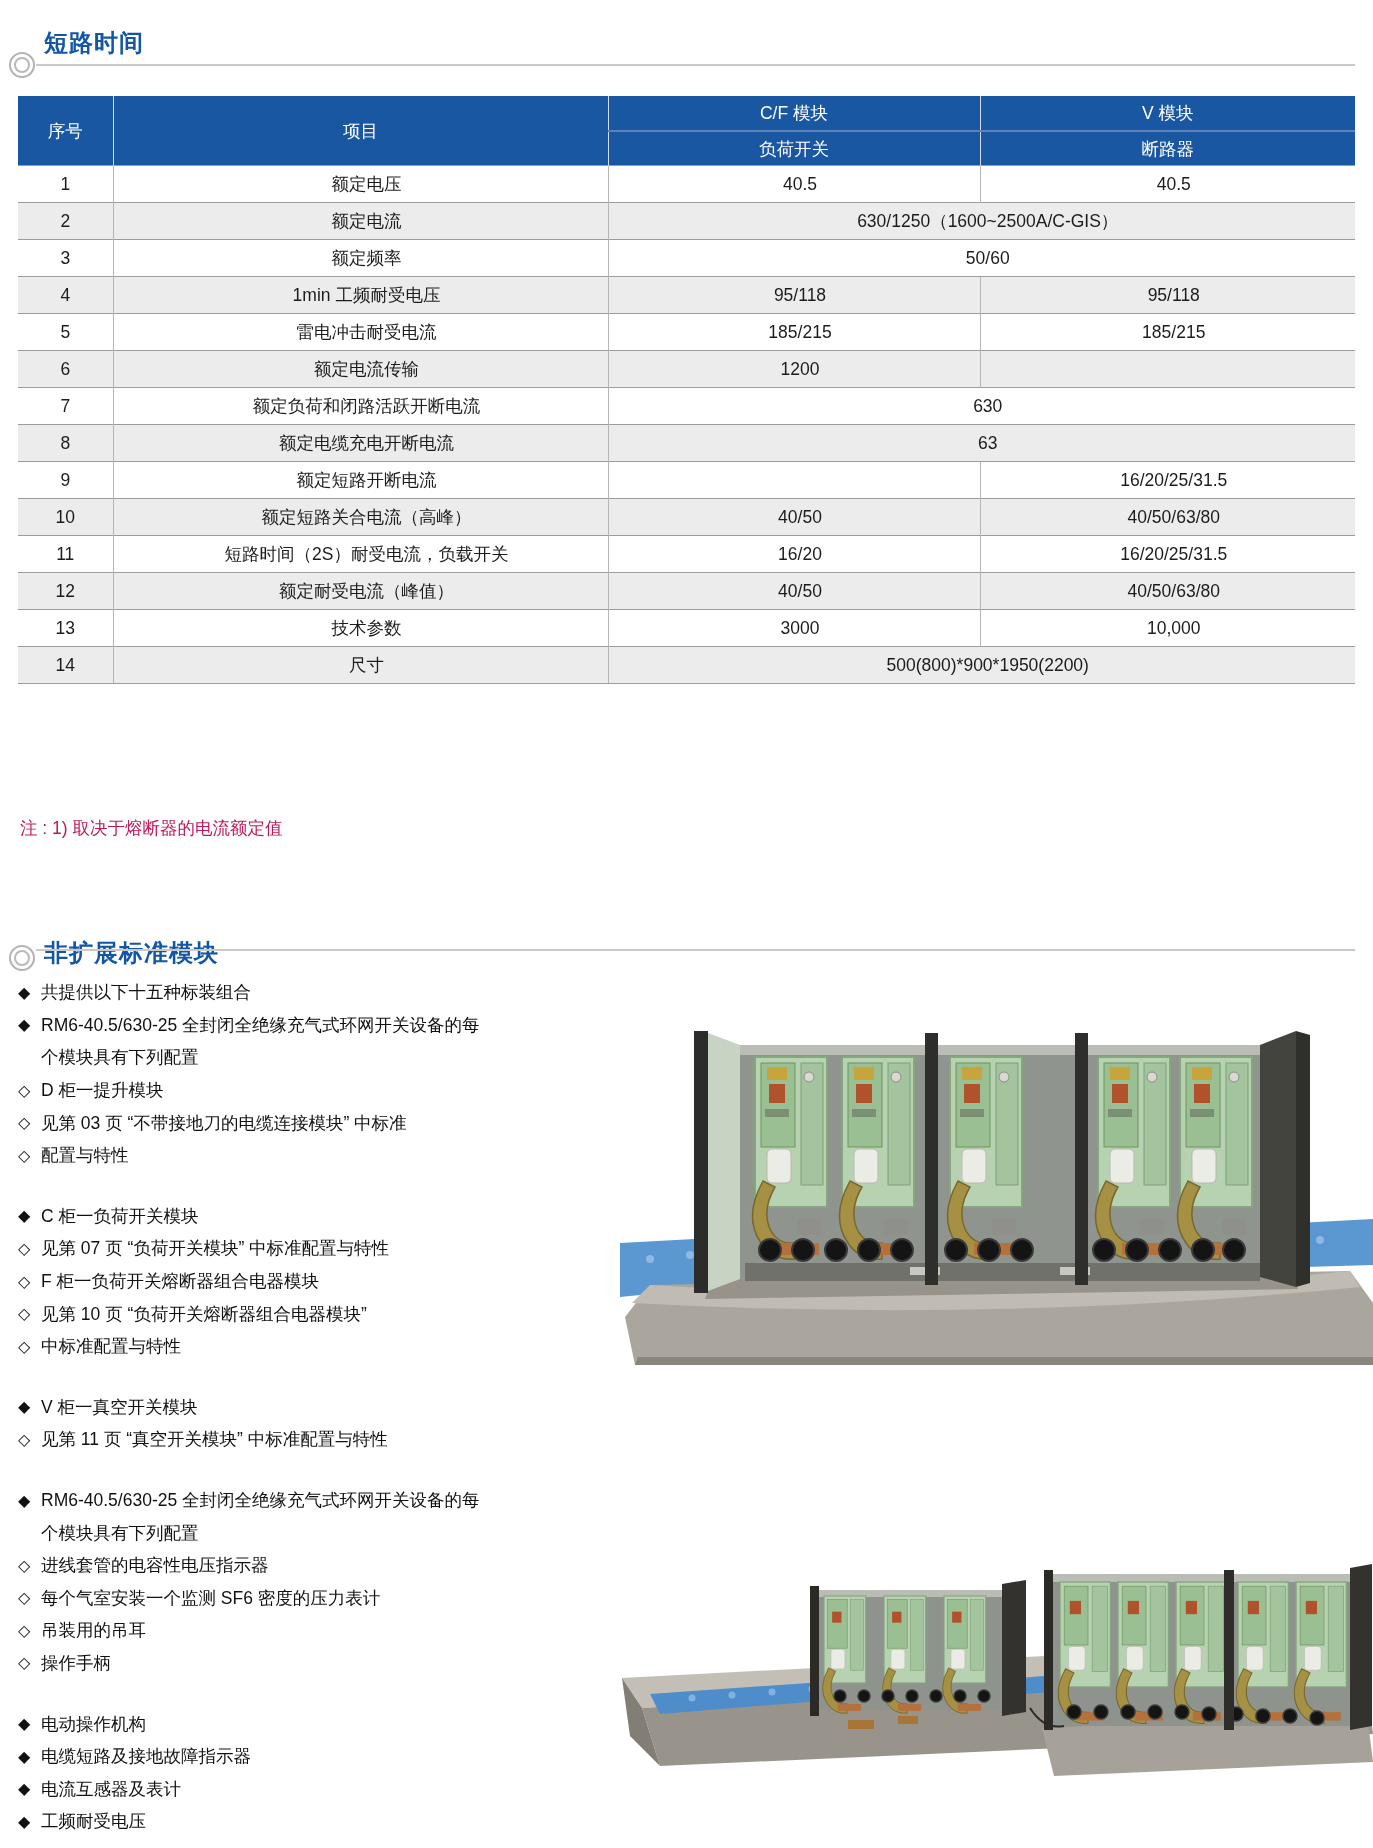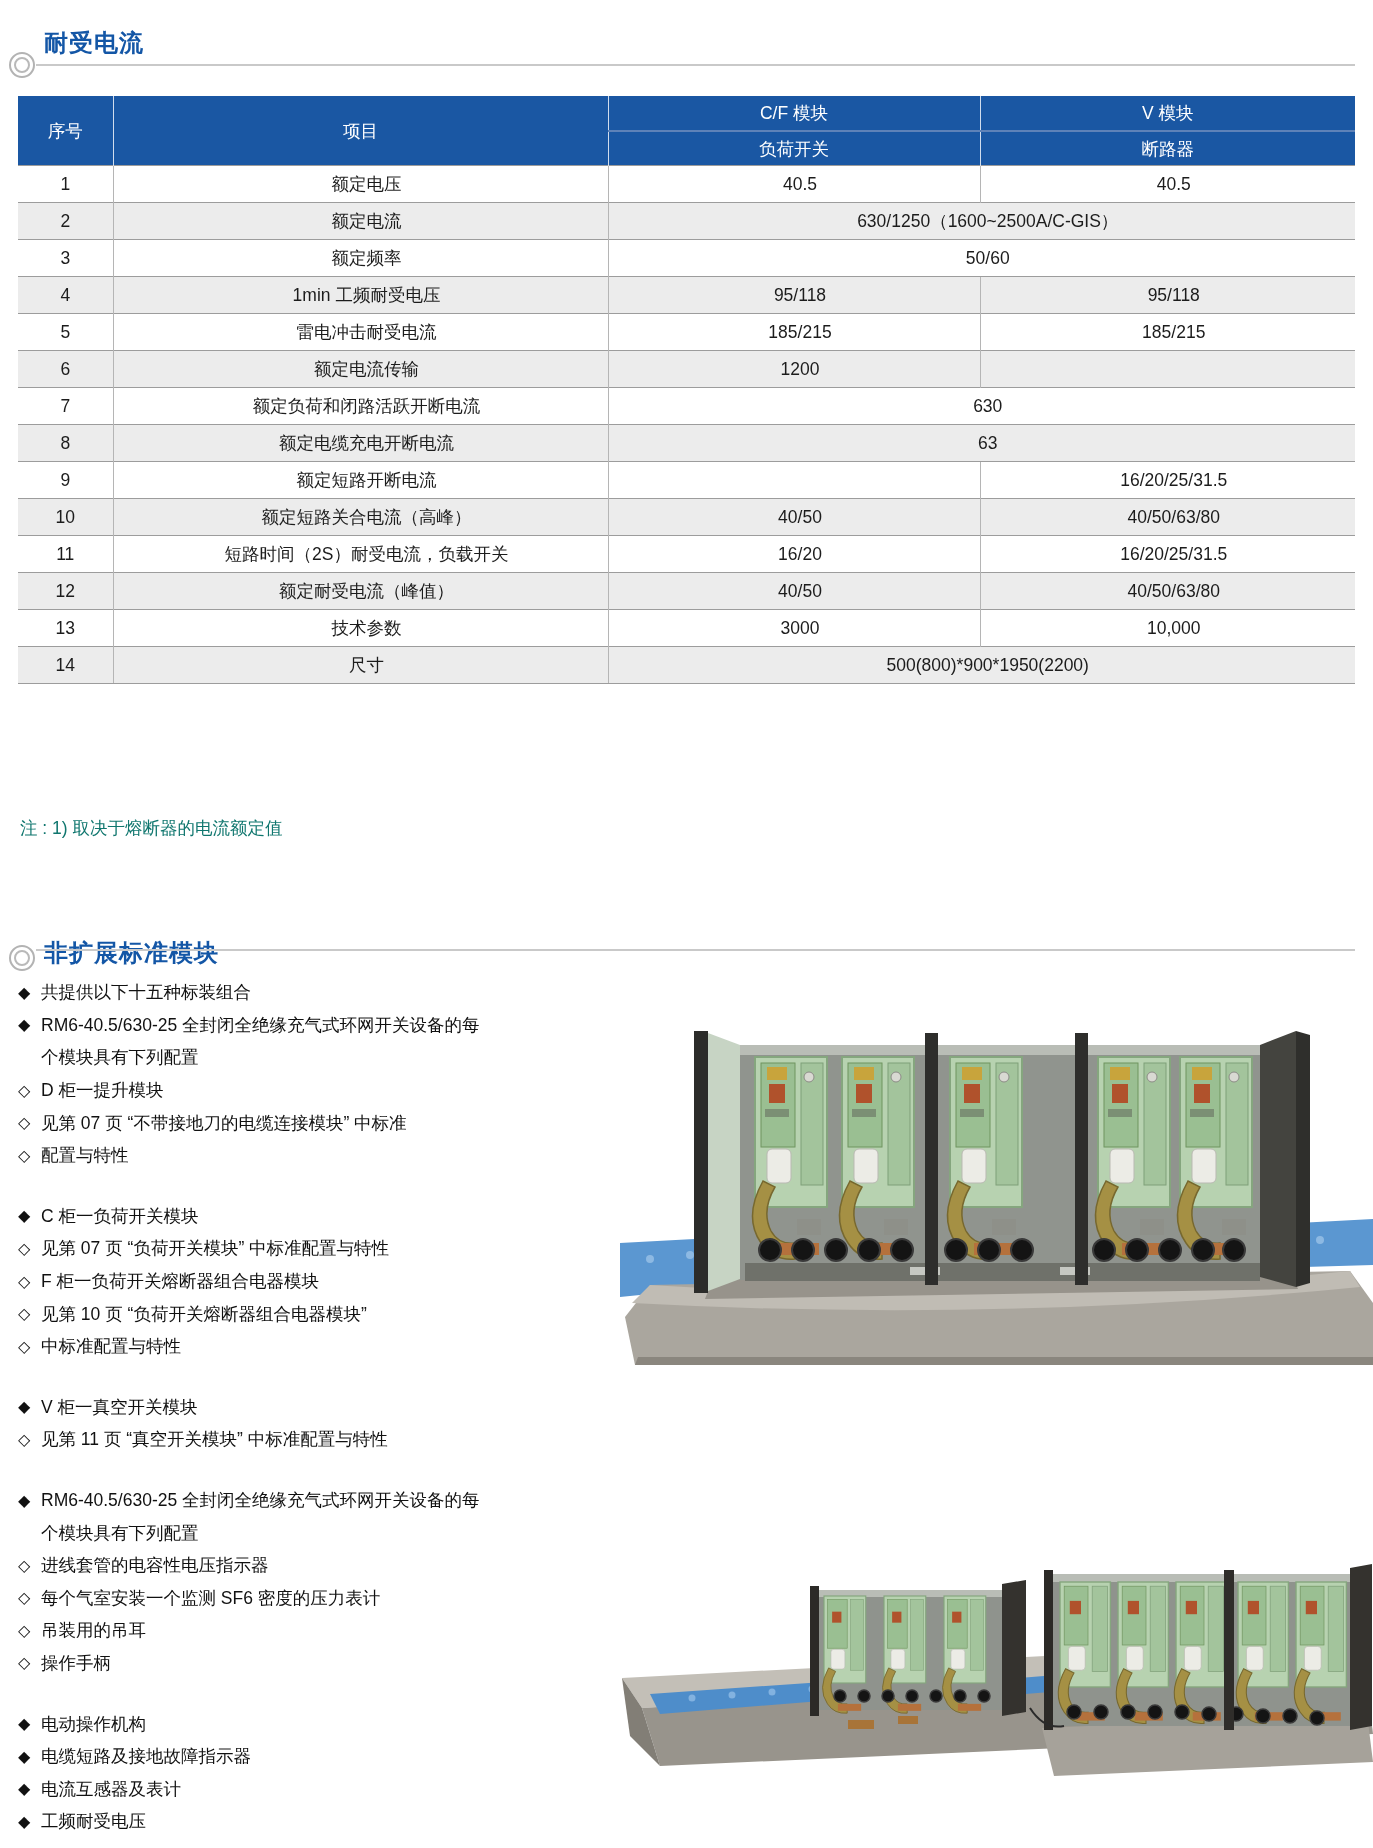--- a/index.html
+++ b/index.html
@@ -17,39 +17,39 @@
   #spec-table th{background:#1a57a3;color:#ffffff;font-weight:400;padding:0;text-align:center;vertical-align:middle;}
   #spec-table .th-top{height:34px;}
   #spec-table .th-sub{height:33px;border-top:2px solid #5e82b8;text-align:center;}
   #spec-table .wline{border-left:1px solid rgba(255,255,255,.8);}
   #spec-table td{height:37px;padding:0 4px;text-align:center;vertical-align:middle;border-top:1px solid #9c9c9c;color:#1c1c1c;box-sizing:border-box;}
   #spec-table td + td{border-left:1px solid #b5b5b5;padding-left:16px;}
   #spec-table tr:last-child td{border-bottom:1px solid #9c9c9c;}
   #spec-table tr.stripe{background:#ececec;}
 
   
-  .note{position:absolute;left:20px;top:816px;font-size:17.5px;color:#0f766e;}
+  .note{position:absolute;left:20px;top:816px;font-size:17.5px;color:#be185d;}
 
   
   #module-list{position:absolute;left:18px;top:976px;width:545px;}
   #module-list .group{margin-bottom:28px;}
   #module-list .line{display:flex;align-items:center;height:32.6px;}
   #module-list .marker{width:23px;flex:0 0 23px;font-size:16px;color:#111;}
   #module-list .txt{font-size:17.5px;color:#111;white-space:nowrap;}
 
   
   .photo{position:absolute;}
   .photo svg{display:block;}
 </style>
 </head>
 <body>
 
 <div id="page">
 
-  <div class="sec-title" style="top:27px;">耐受电流</div>
+  <div class="sec-title" style="top:27px;">短路时间</div>
   <div class="ring" style="top:52px;">
       <div class="inner"></div>
     </div>
   <div class="rule" style="left:36px;top:64px;width:1319px;"></div>
 
   <table id="spec-table">
     <colgroup>
         <col style="width:95px">
         <col style="width:495px">
         <col style="width:372px">
@@ -171,21 +171,21 @@
         <div class="line">
           <span class="marker"></span>
           <span class="txt">个模块具有下列配置</span>
         </div>
         <div class="line">
           <span class="marker">◇</span>
           <span class="txt">D 柜一提升模块</span>
         </div>
         <div class="line">
           <span class="marker">◇</span>
-          <span class="txt">见第 07 页 “不带接地刀的电缆连接模块” 中标准</span>
+          <span class="txt">见第 03 页 “不带接地刀的电缆连接模块” 中标准</span>
         </div>
         <div class="line">
           <span class="marker">◇</span>
           <span class="txt">配置与特性</span>
         </div>
       </div>
       <div class="group">
         <div class="line">
           <span class="marker">◆</span>
           <span class="txt">C 柜一负荷开关模块</span>

